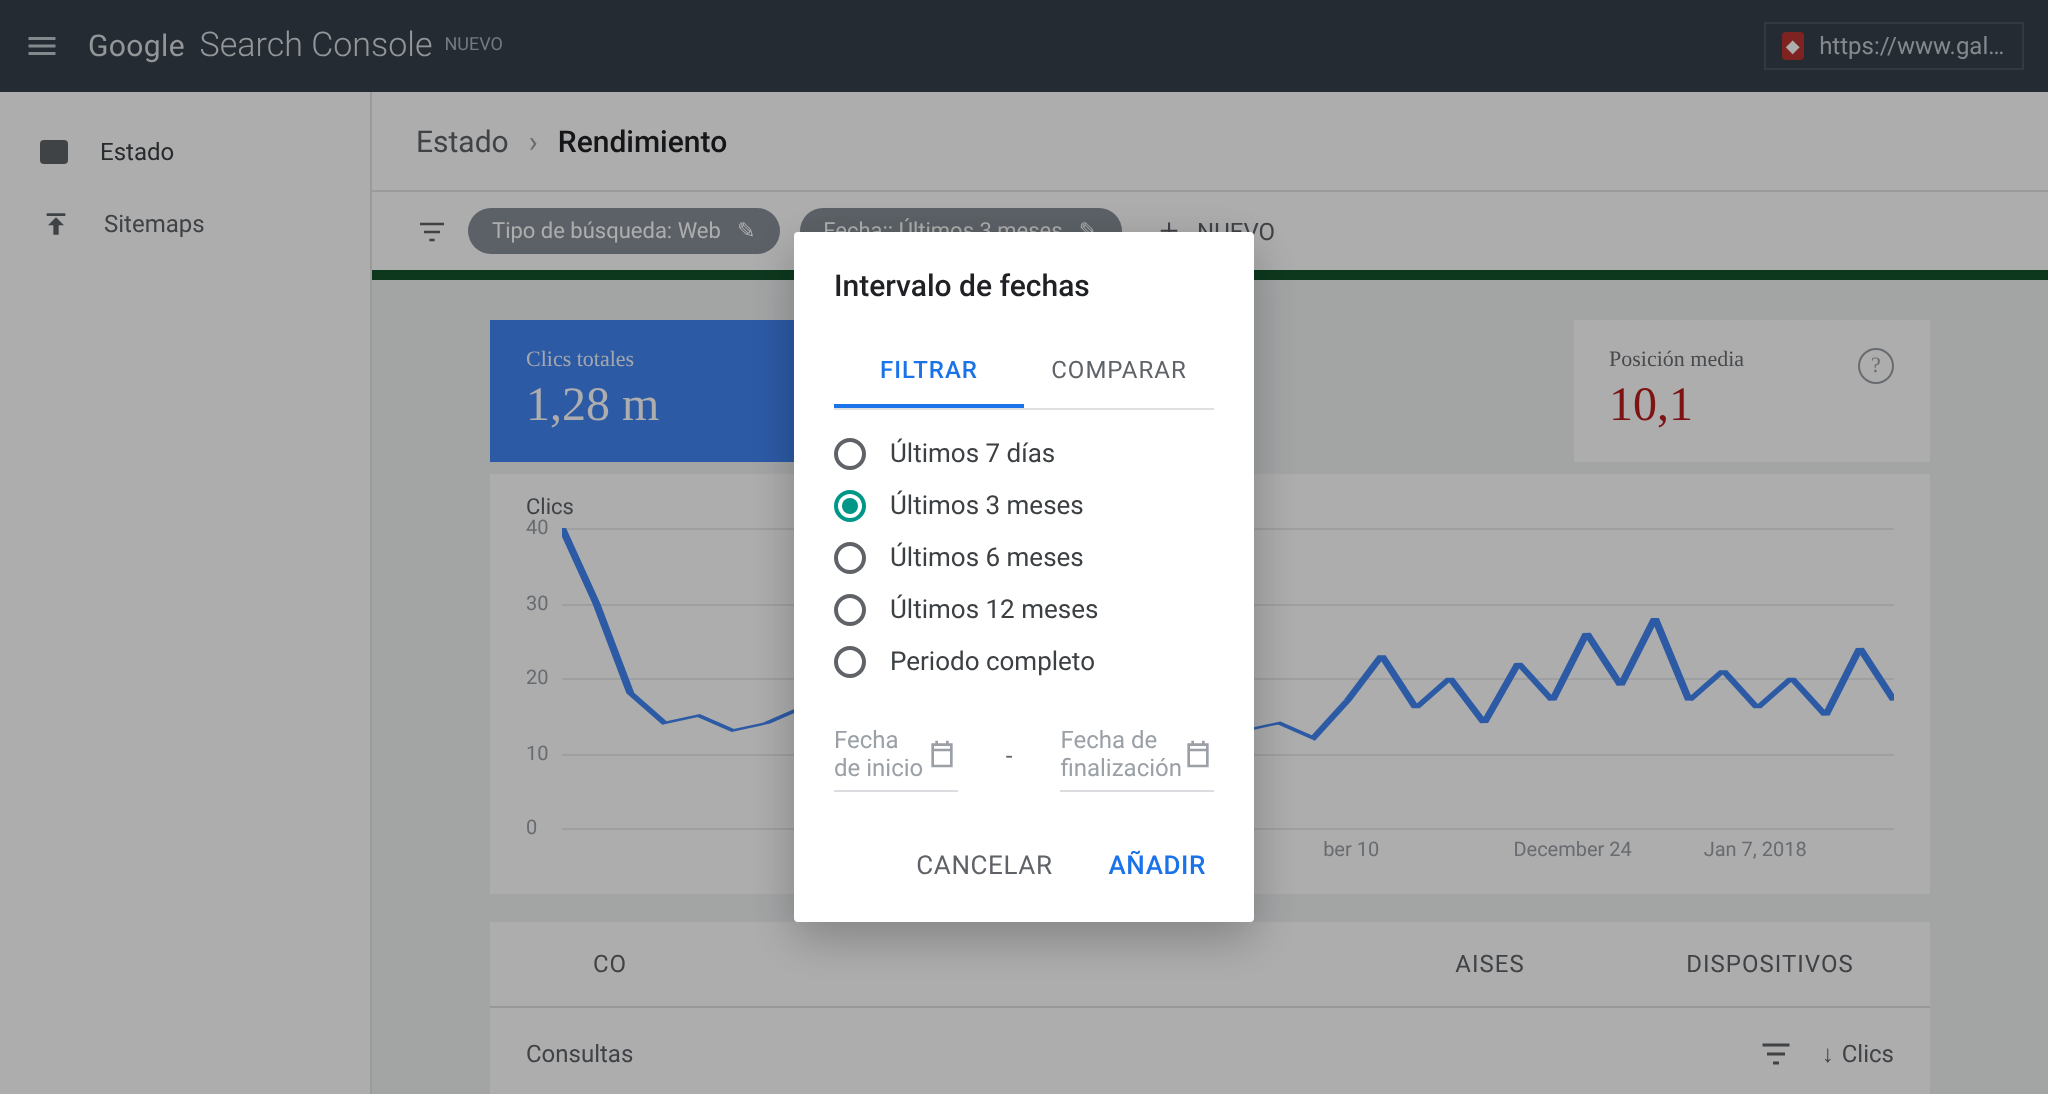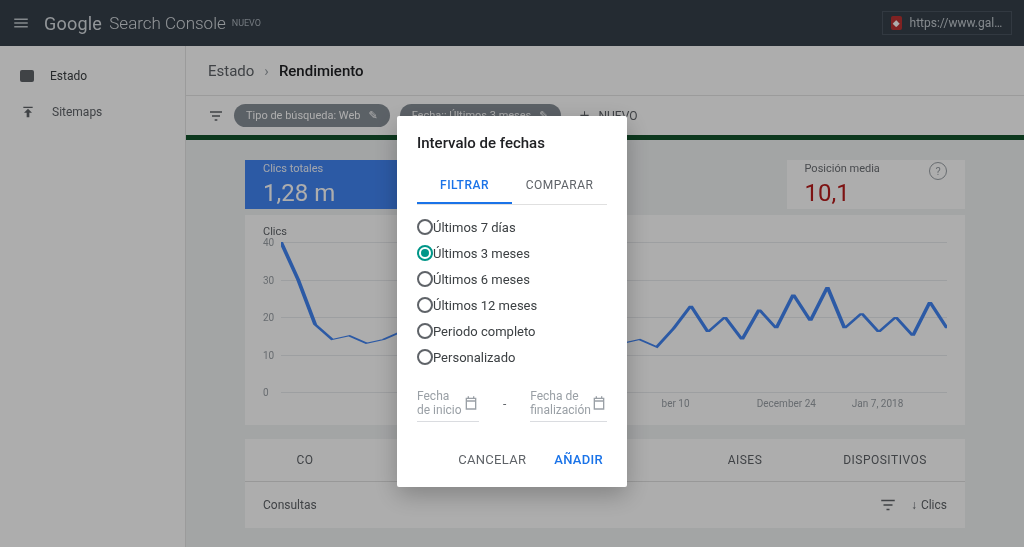--- a/index.html
+++ b/index.html
@@ -1,21 +1,21 @@
 <!DOCTYPE html>
 <html><head>
 <meta charset="utf-8">
 <style>
   * { box-sizing: border-box; margin: 0; padding: 0; }
   body { font-family: 'Roboto', Arial, sans-serif; font-size: 13px; color: #5f6368; background: #fff; }
   .topbar { height: 46px; background: #36404a; display: flex; align-items: center; padding: 0 12px; color: #d0d5da; justify-content: space-between; }
   .topbar-left { display: flex; align-items: center; gap: 14px; }
   .menu-icon { cursor: pointer; }
   .brand { display:flex; align-items:center; gap:2px;}
-  .brand .google { font-size:18px; font-weight:400; letter-spacing:0.2px; color:#d8dde2;}
+  .brand .google { font-size:15px; font-weight:400; letter-spacing:0.2px; color:#d8dde2;}
   .brand .sc { font-size:17px; font-weight:300; color:#d8dde2;}
   .brand .beta { font-size:9px; margin-left:4px; vertical-align: super; color:#aab3bc;}
   .prop-select { border:1px solid #4a5560; padding:4px 8px; display:flex; align-items:center; gap:8px; cursor:pointer; max-width:130px; overflow:hidden; }
   .prop-select .globe { width:14px; height:14px; background:#b33; border-radius:2px; display:flex; align-items:center; justify-content:center; font-size:9px; color:#fff;}
   .prop-select span { font-size:12px; color:#c3cad0; white-space:nowrap; overflow:hidden; text-overflow:ellipsis;}
   .shell { display:flex; height: calc(100vh - 46px); }
   .sidebar { width: 186px; background:#fff; border-right:1px solid #e5e5e5; padding-top:12px; }
   .side-item { display:flex; align-items:center; gap:16px; height:36px; padding:0 20px; font-size:12px; color:#5f6368; cursor:pointer;}
   .side-item.active { color:#3c4043; }
   .side-icon { width:16px; height:16px; display:flex; align-items:center; justify-content:center;}
@@ -27,21 +27,21 @@
   .crumb-sep { margin:0 10px; color:#9aa0a6;}
   .crumb-b { color:#202124; font-weight:500;}
   .filterbar { height:44px; background:#fff; display:flex; align-items:center; gap:10px; padding:0 22px; border-bottom:5px solid #14532d;}
   .filt-icon { color:#5f6368; cursor:pointer;}
   .chip { background:#878f97; color:#fff; font-size:11px; padding:5px 12px; border-radius:14px; display:flex; align-items:center; gap:8px; cursor:pointer;}
   .chip .pencil { font-size:11px;}
   .newbtn { margin-left:6px; display:flex; align-items:center; gap:6px; color:#5f6368; font-size:12px; cursor:pointer;}
   .newbtn .plus { font-size:16px;}
   .content { padding:20px 22px; }
   .cards { display:flex; gap:2px; margin-bottom:6px;}
-  .card { flex:1; padding:2px 18px; background:#fff; min-width:0;}
+  .card { flex:1; padding:14px 18px; background:#fff; min-width:0;font-family:Liberation Serif, serif;}
   .card.blue { background:#4285f4; color:#fff;}
   .card .lbl { font-size:11px; opacity:.92;}
   .card .val { font-size:24px; font-weight:400; margin-top:4px;}
   .card.pos { display:flex; justify-content:space-between; align-items:flex-start;}
   .helpcirc { width:18px;height:18px;border:1.5px solid #9aa0a6;border-radius:50%;display:flex;align-items:center;justify-content:center;font-size:11px;color:#9aa0a6;cursor:pointer;}
   .chartbox { background:#fff; padding:10px 18px 16px;}
   .ylbl { font-size:11px; color:#5f6368; margin-bottom:4px;}
   .chart { position:relative; height:150px; margin-left:18px;}
   .ygrid { position:absolute; left:0; right:0; border-top:1px solid #e8eaed; font-size:10px; color:#9aa0a6;}
   .ygrid span{ position:absolute; left:-18px; top:-6px;}
@@ -54,21 +54,21 @@
   .tblhdr .right { display:flex; align-items:center; gap:14px;}
   .sortbtn { cursor:pointer; color:#5f6368;}
   .clicscol { display:flex; align-items:center; gap:4px; font-size:12px;}
   .overlay { position:fixed; inset:0; background:rgba(0,0,0,.32); display:flex; align-items:flex-start; justify-content:center; padding-top:46px;}
   .dialog { width:230px; background:#fff; border-radius:2px; box-shadow:0 8px 24px rgba(0,0,0,.25); padding:18px 20px 14px; margin-top:70px;}
   .dlg-title { font-size:15px; color:#202124; font-weight:500; margin-bottom:16px;}
   .dlg-tabs { display:flex; border-bottom:1px solid #e0e0e0; margin-bottom:14px;}
   .dlg-tab { flex:1; text-align:center; font-size:12px; padding:10px 0; letter-spacing:.5px; cursor:pointer; color:#5f6368;}
   .dlg-tab.active { color:#1a73e8; border-bottom:2px solid #1a73e8; font-weight:500;}
   .radiogrp { display:flex; flex-direction:column; gap:10px; margin-bottom:20px;}
-  .radio { display:flex; align-items:center; font-size:13px; color:#3c4043; cursor:pointer;}
+  .radio { display:flex; align-items:center; gap:12px; font-size:13px; color:#3c4043; cursor:pointer;}
   .rcirc { width:16px; height:16px; border:2px solid #5f6368; border-radius:50%; display:flex; align-items:center; justify-content:center;}
   .radio.sel .rcirc { border-color:#009688;}
   .radio.sel .rcirc::after { content:''; width:8px; height:8px; background:#009688; border-radius:50%;}
   .daterow { display:flex; align-items:center; gap:24px; font-size:12px; color:#9aa0a6; margin-bottom:24px;}
   .dfield { flex:1; display:flex; align-items:center; justify-content:space-between; border-bottom:1px solid #dadce0; padding:4px 0;}
   .calicon { cursor:pointer;}
   .dash { color:#5f6368;}
   .dlg-actions { display:flex; justify-content:flex-end; gap:20px;text-align:center;}
   .dlg-btn { font-size:13px; letter-spacing:.3px; cursor:pointer; padding:6px 4px;}
   .dlg-btn.cancel { color:#5f6368;}
@@ -243,24 +243,20 @@
           <span>Últimos 6 meses</span>
         </div>
         <div class="radio">
           <div class="rcirc"></div>
           <span>Últimos 12 meses</span>
         </div>
         <div class="radio">
           <div class="rcirc"></div>
           <span>Periodo completo</span>
         </div>
-        <div class="radio">
-          <div class="rcirc"></div>
-          <span>Personalizado</span>
-        </div>
       </div>
     <div class="daterow">
       <div class="dfield">
         <span>Fecha de inicio</span>
         <span class="calicon">
           <svg width="16" height="16" viewBox="0 0 24 24" fill="#9aa0a6">
               <path d="M7 2h2v2h6V2h2v2h3v18H4V4h3zM6 10v10h12V10zM6 6v2h12V6z"></path>
             </svg>
         </span>
       </div>

